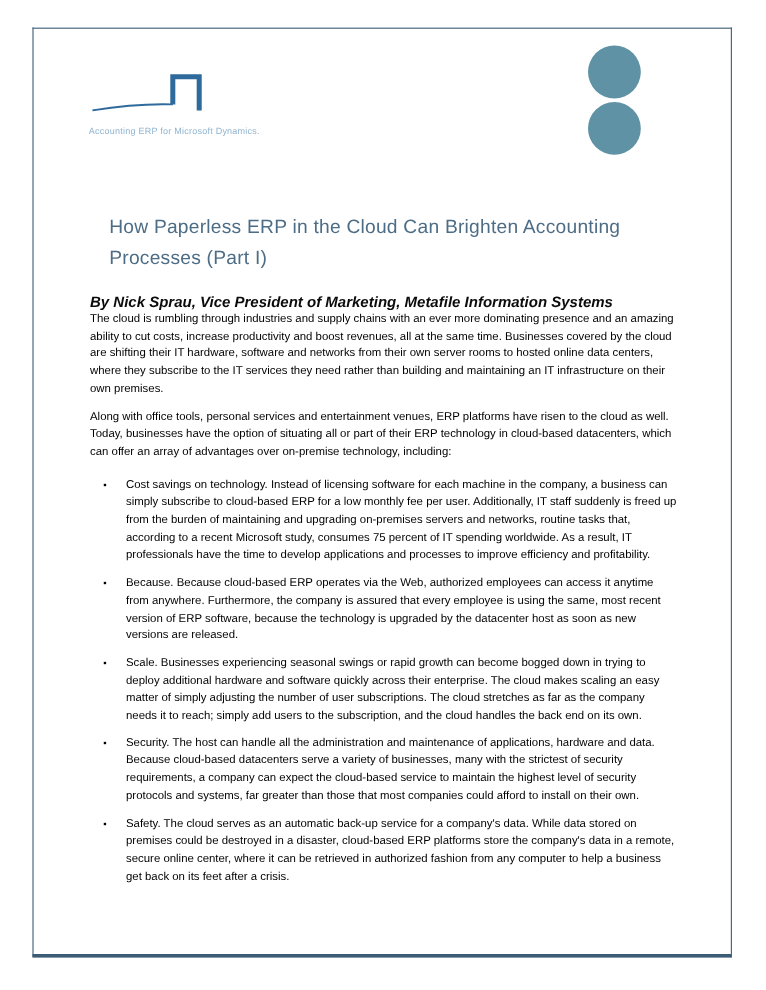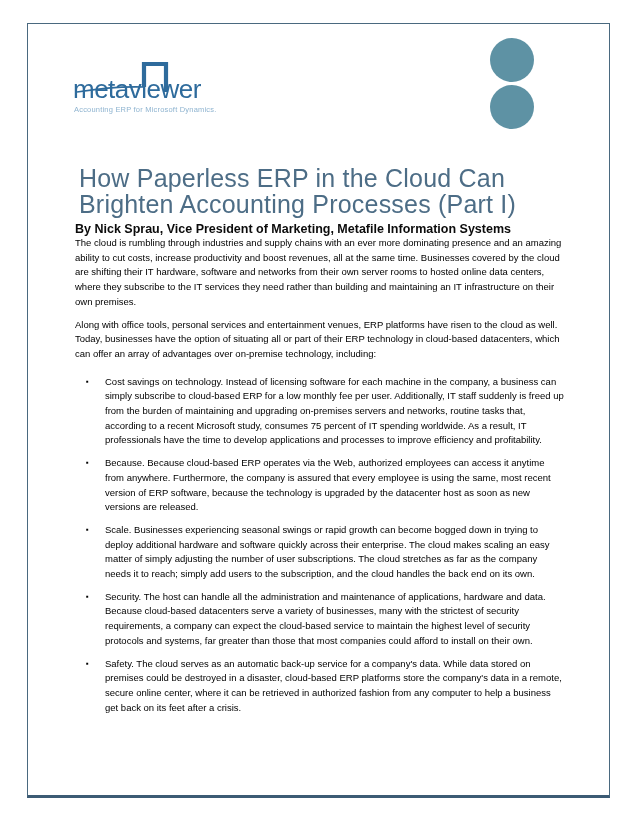--- a/index.html
+++ b/index.html
@@ -23,24 +23,24 @@
     position:absolute; left:1px; top:49px; font-size:7.5px; letter-spacing:0.2px;
     color:#8fb4d0; white-space:nowrap;
   }
   
   .circle { position:absolute; width:44px; height:44px; border-radius:50%; background:#5e92a4; }
   .circle.c1 { left:490px; top:38px; }
   .circle.c2 { left:490px; top:85px; }
   
   .content { position:absolute; left:75px; top:161px; width:489px; color:#000; }
   .title {
-    font-size:25px; line-height:26px; font-weight:400; letter-spacing:0.2px;
-    color:#4d6d86; margin:4px;
+    font-size:16px; line-height:26px; font-weight:400; letter-spacing:0.2px;
+    color:#4d6d86; margin:16px;
   }
-  .byline { font-size:12.5px; font-weight:bold; color:#0b0b0b; margin-top:5px; }
+  .byline { font-size:12.5px; font-weight:bold; color:#0b0b0b; margin-top:5px;font-style:italic; }
   .bodytext { }
   .bodytext p { font-size:9.5px; line-height:14.7px; margin:0 0 8px 0; }
   ul.bullets { list-style:none; margin:13px 0 0 0; padding:0; }
   ul.bullets li { display:flex; margin:0 0 8px 0; }
   .marker {
     flex:0 0 30px; box-sizing:border-box; padding-left:11px;
     font-size:8px; line-height:14.7px; color:#000;
   }
   .btext { flex:1; font-size:9.5px; line-height:14.7px; }
   .btext b { font-weight:normal; }
@@ -48,21 +48,20 @@
 </head>
 <body>
 
 <div class="frame"></div>
 
 <div class="logo">
   <svg class="logo-mark" viewBox="0 0 140 50" xmlns="http://www.w3.org/2000/svg">
     <path d="M4,36 C35,31 55,30.5 71,31" fill="none" stroke="#2e6b9c" stroke-width="1.6"></path>
     <path d="M71,31 V8 H93 V36" fill="none" stroke="#2e6b9c" stroke-width="4.2"></path>
   </svg>
-  <div class="wordmark">metaviewer</div>
   <div class="tagline">Accounting ERP for Microsoft Dynamics.</div>
 </div>
 
 <div class="circle c1"></div>
 <div class="circle c2"></div>
 
 <div class="content">
   <h1 class="title">How Paperless ERP in the Cloud Can Brighten Accounting Processes (Part I)</h1>
   <div class="byline">By Nick Sprau, Vice President of Marketing, Metafile Information Systems</div>
 

